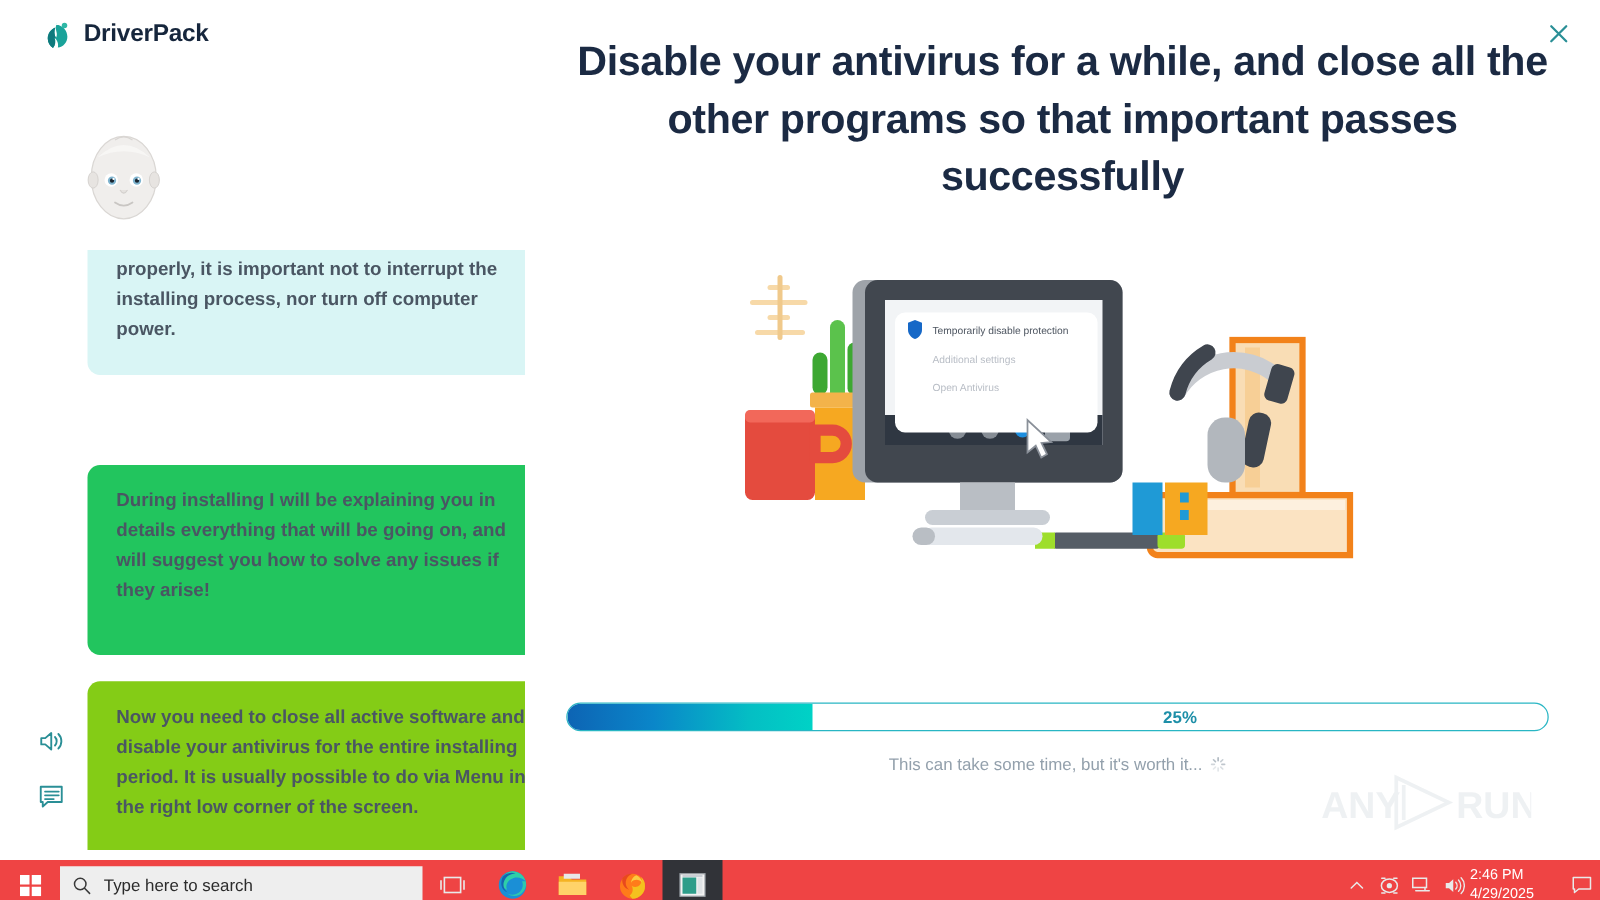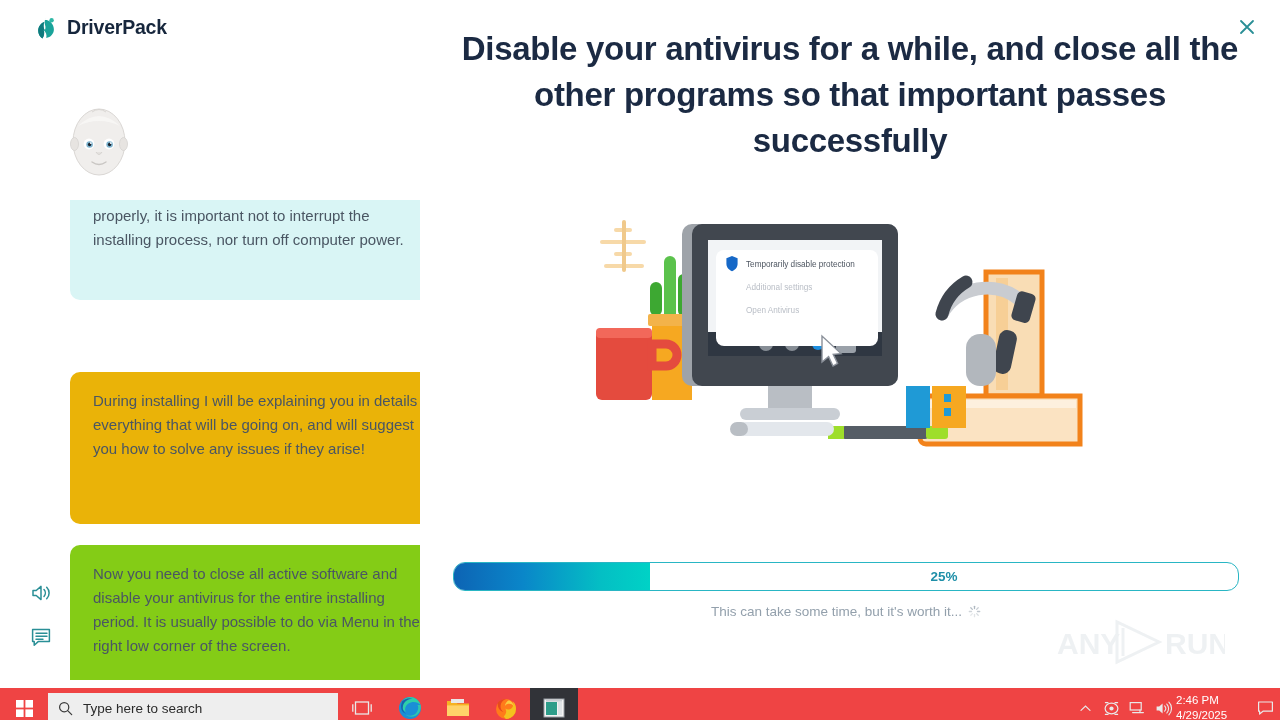--- a/index.html
+++ b/index.html
@@ -57,28 +57,29 @@
     position: absolute; left: 0; top: 140px;
     width: 420px; height: 500px;
     overflow: hidden;
   }
   .bubble {
     position: absolute; left: 70px; width: 365px;
     border-radius: 10px;
     padding: 17px 14px 17px 23px;
     font-size: 15px; line-height: 24px;
     color: #4a5663;
+    font-weight: bold;
   }
   .bubble.b0 {
     background: #d9f5f5;
     top: -20px; height: 120px;
     padding-top: 24px;
   }
   .bubble.b1 {
-    background: #eab308;
+    background: #22c55e;
     top: 172px; height: 152px;
   }
   .bubble.b2 {
     background: #84cc16;
     top: 345px; height: 152px;
   }
   
   #side-icons {
     position: absolute; left: 30px; top: 522px;
     display: flex; flex-direction: column; gap: 22px;
@@ -104,21 +105,21 @@
     width: 500px; height: 260px;
   }
 
   
   #progress-wrap {
     position: absolute; left: 33px; top: 562px;
     width: 786px;
   }
   #progress-track {
     position: relative;
-    width: 786px; height: 29px;
+    width: 786px; height: 23px;
     background: #ffffff;
     border: 1px solid #29b6c4;
     border-radius: 12px;
     overflow: hidden;
     cursor: pointer;
   }
   #progress-fill {
     position: absolute; left: 0; top: 0; bottom: 0;
     width: 25%;
     background: linear-gradient(90deg, #0d64b4 0%, #0a86c9 35%, #04bfc4 75%, #00d2c6 100%);

